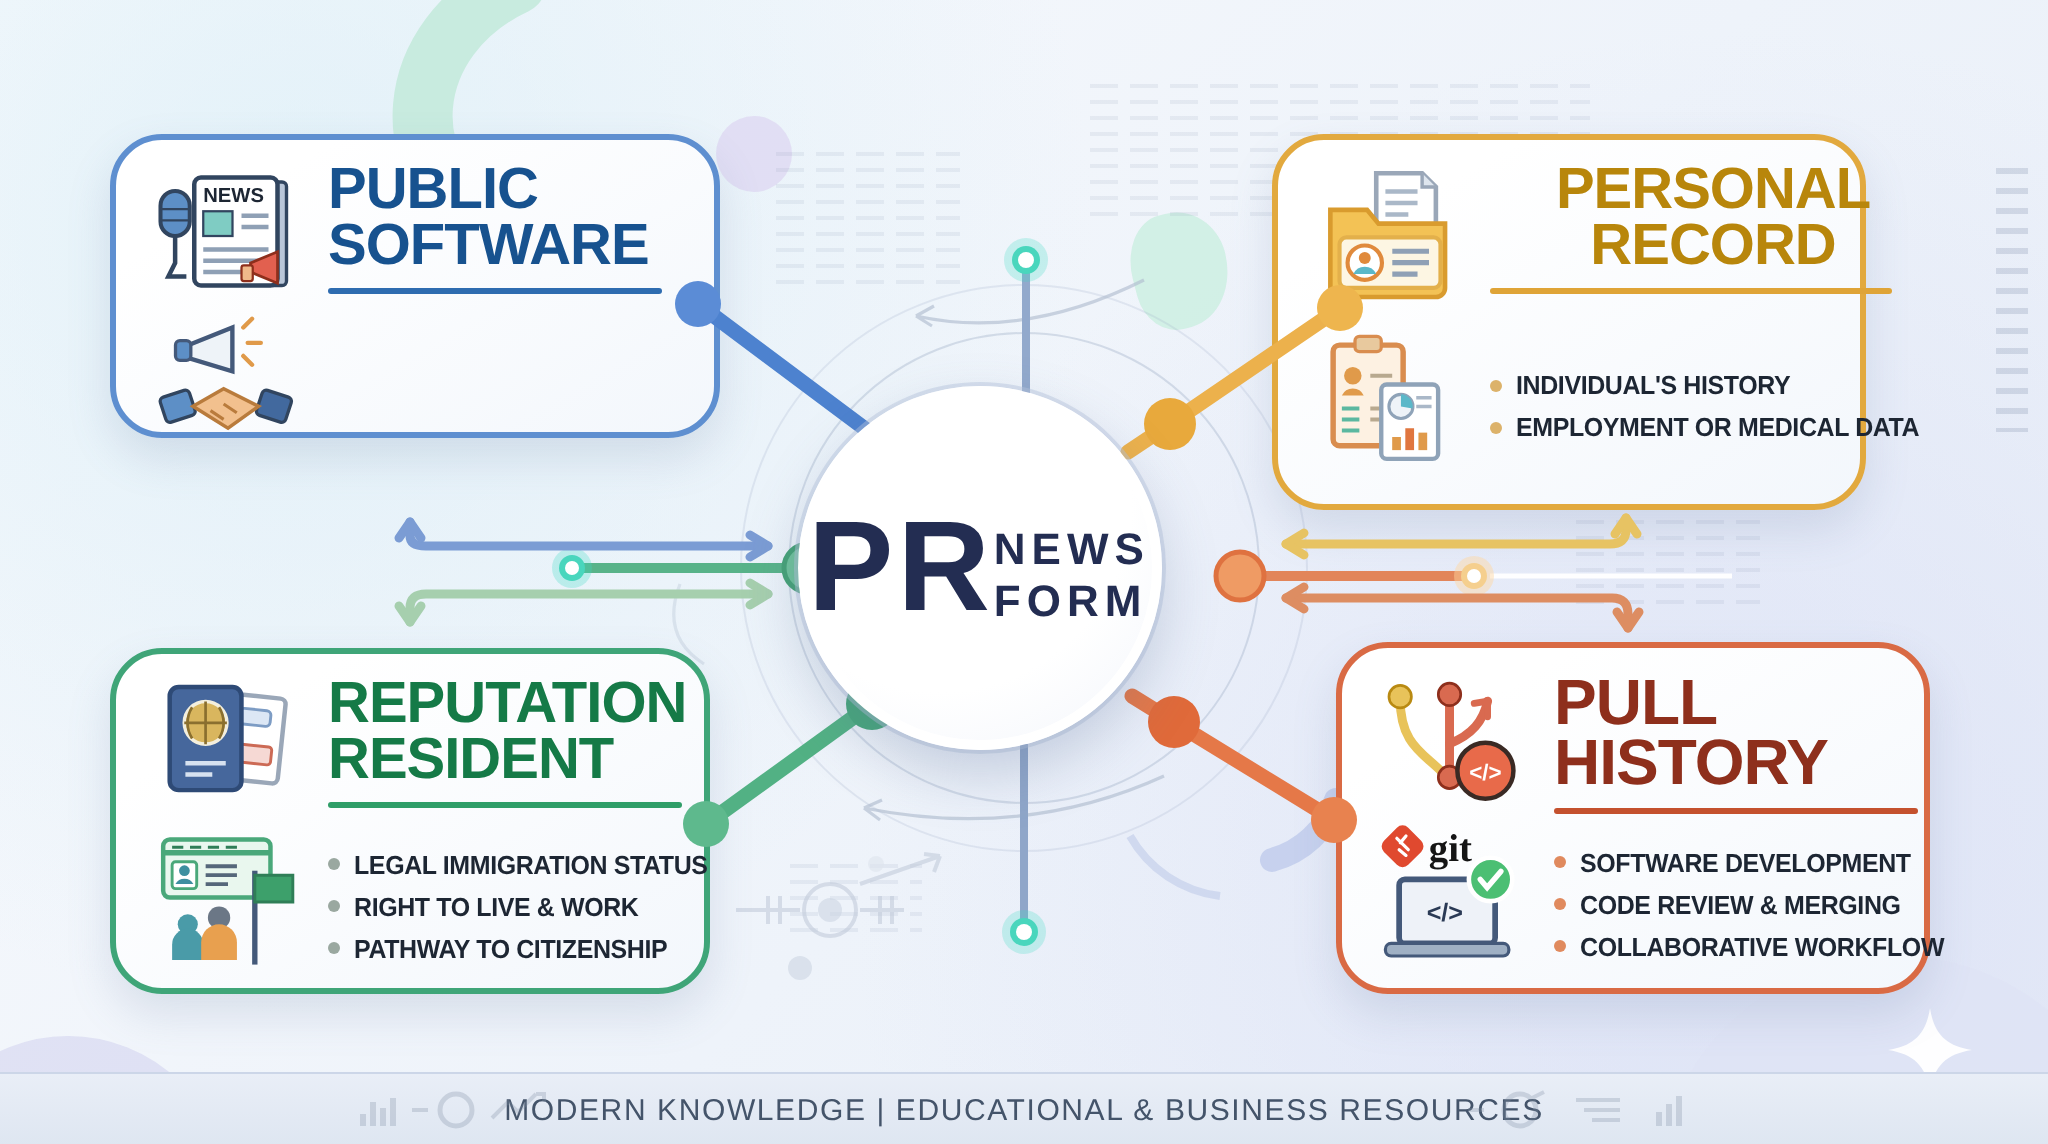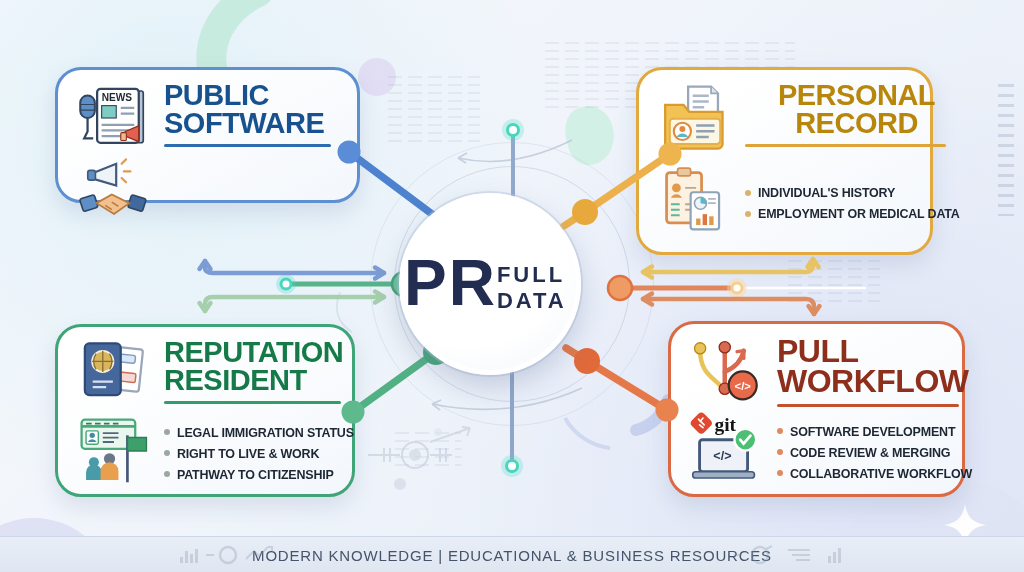--- a/index.html
+++ b/index.html
@@ -36,21 +36,21 @@
     box-shadow:0 12px 28px rgba(90,110,150,.28), 0 0 0 2px rgba(185,198,222,.45);
     display:flex;flex-direction:row;align-items:center;justify-content:center;}
   #center-acronym{font-size:64px;font-weight:bold;color:#232d52;letter-spacing:2px;line-height:.9;}
   #center-subtitle{font-size:22px;font-weight:bold;color:#232d52;letter-spacing:3px;margin-top:8px;}
   
   .card{box-sizing:border-box;border-radius:26px;z-index:3;
     background:linear-gradient(150deg,#ffffff 20%,#f3f7fc 100%);
     box-shadow:0 10px 22px rgba(100,120,160,.18);
     display:grid;grid-template-columns:88px 1fr;grid-template-rows:auto 1fr;column-gap:6px;
     padding:12px 8px 10px 12px;}
-  #card-public-relations{left:55px;top:67px;width:305px;height:136px;border:3px solid #5e8fd0;}
+  #card-public-relations{left:55px;top:67px;width:305px;height:152px;border:3px solid #5e8fd0;}
   #card-personal-record{left:636px;top:67px;width:297px;height:188px;border:3px solid #e2a93e;text-align:center;}
   #card-permanent-resident{left:55px;top:324px;width:300px;height:173px;border:3px solid #3fa578;}
   #card-pull-request{left:668px;top:321px;width:297px;height:176px;border:3px solid #d96a44;}
   .icon-cell{display:flex;align-items:center;justify-content:center;}
   .title{font-weight:bold;font-size:29px;line-height:.95;letter-spacing:-.5px;}
   #card-pull-request .title{font-size:32px;}
   .t-blue{color:#17528f;} .t-gold{color:#b8860b;} .t-green{color:#157a47;} .t-red{color:#8e2f1c;}
   .divider{height:3px;border-radius:2px;margin:7px 0 0;width:90%;}
   .d-blue{background:#2e6cb0;} .d-gold{background:#dfa437;} .d-green{background:#2f9e68;} .d-red{background:#c4512e;}
   .bullets{display:flex;flex-direction:column;gap:6px;justify-content:center;padding-top:4px;}
@@ -253,21 +253,21 @@
         <path d="M30 12 V 46" stroke="#d96a50" stroke-width="4" stroke-linecap="round"></path>
         <circle cx="30" cy="10" r="5" fill="#d96a50" stroke="#8e2f1c" stroke-width="1.2"></circle>
         <circle cx="30" cy="47" r="5" fill="#d96a50" stroke="#8e2f1c" stroke-width="1.2"></circle>
         <path d="M30 32 C 40 28, 45 22, 47 13" stroke="#d96a50" stroke-width="4" fill="none" stroke-linecap="round"></path>
         <path d="M47 13 l -6 1 M47 13 l 0 7" stroke="#d96a50" stroke-width="3" stroke-linecap="round"></path>
         <circle cx="46" cy="44" r="12.5" fill="#e86a4a" stroke="#3a2a24" stroke-width="2"></circle>
         <text x="46" y="48" font-size="10" font-weight="bold" fill="#ffffff" text-anchor="middle">&lt;/&gt;</text>
       </svg>
     </div>
     <div>
-      <div class="title t-red">PULL WORKFLOW</div>
+      <div class="title t-red">PULL HISTORY</div>
       <div class="divider d-red"></div>
     </div>
     <div class="icon-cell">
       <svg width="74" height="80" viewBox="0 0 64 70">
         <rect x="2" y="4" width="15" height="15" rx="3.5" fill="#e0492f" transform="rotate(45 9.5 11.5)"></rect>
         <path d="M7 8 l5 5 M11 7 l-2.5 3 M8 13 l3 2.5" stroke="#ffffff" stroke-width="1.4" stroke-linecap="round"></path>
         <text x="21" y="18" font-size="17" font-weight="bold" fill="#151515" font-family="'Liberation Serif',serif">git</text>
         <rect x="8" y="26" width="42" height="28" rx="2.5" fill="#eef2f8" stroke="#44597a" stroke-width="2.5"></rect>
         <text x="28" y="44" font-size="11" font-weight="bold" fill="#2a3a55" text-anchor="middle">&lt;/&gt;</text>
         <rect x="2" y="54" width="54" height="5.5" rx="2.5" fill="#9fb0c4" stroke="#44597a" stroke-width="1.4"></rect>
@@ -361,21 +361,21 @@
     <g>
       <path d="M 512 372 V 460" stroke="#8fa6c9" stroke-width="4"></path>
       <circle cx="512" cy="466" r="11" fill="rgba(61,219,196,0.25)"></circle>
       <circle cx="512" cy="466" r="7" fill="#49d6bd"></circle>
       <circle cx="512" cy="466" r="4" fill="#ffffff"></circle>
     </g>
   </svg>
 
   <div class="abs" id="center-circle">
     <div id="center-acronym">PR</div>
-    <div id="center-subtitle">FULL DATA</div>
+    <div id="center-subtitle">NEWS FORM</div>
   </div>
 
   <div class="abs" id="footer">
     <svg class="footer-icons fi-left" width="130" height="28" viewBox="0 0 130 28">
       <g fill="#8593a8">
         <rect x="2" y="16" width="3" height="6"></rect>
           <rect x="7" y="10" width="3" height="12"></rect>
           <rect x="12" y="13" width="3" height="9"></rect>
           <rect x="17" y="8" width="3" height="14"></rect>
       </g>

